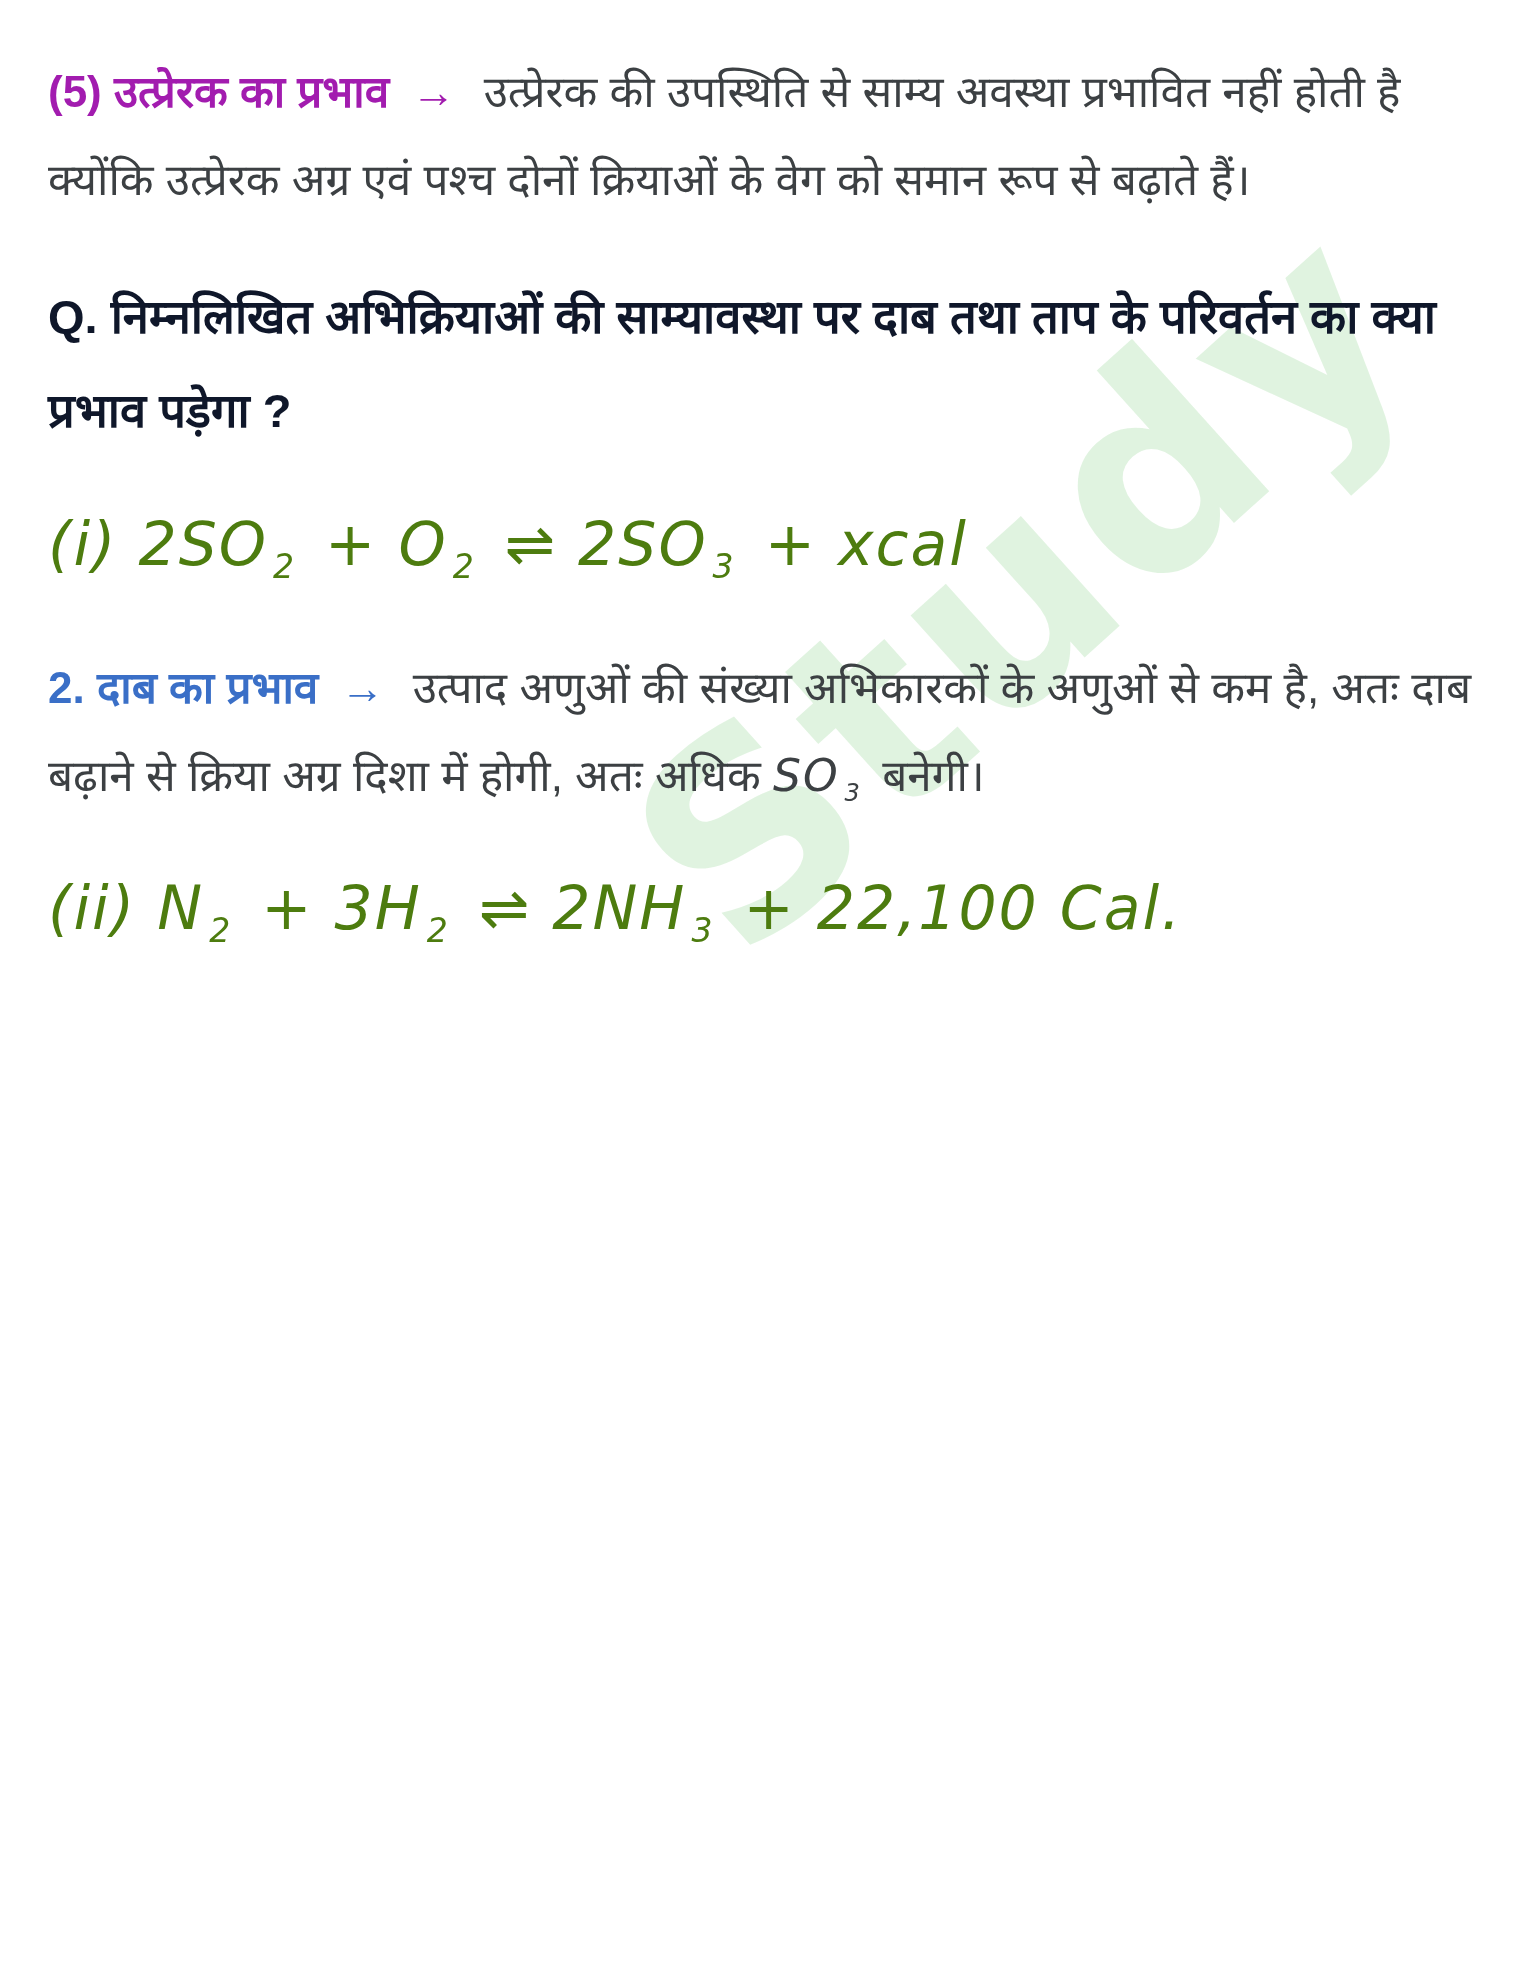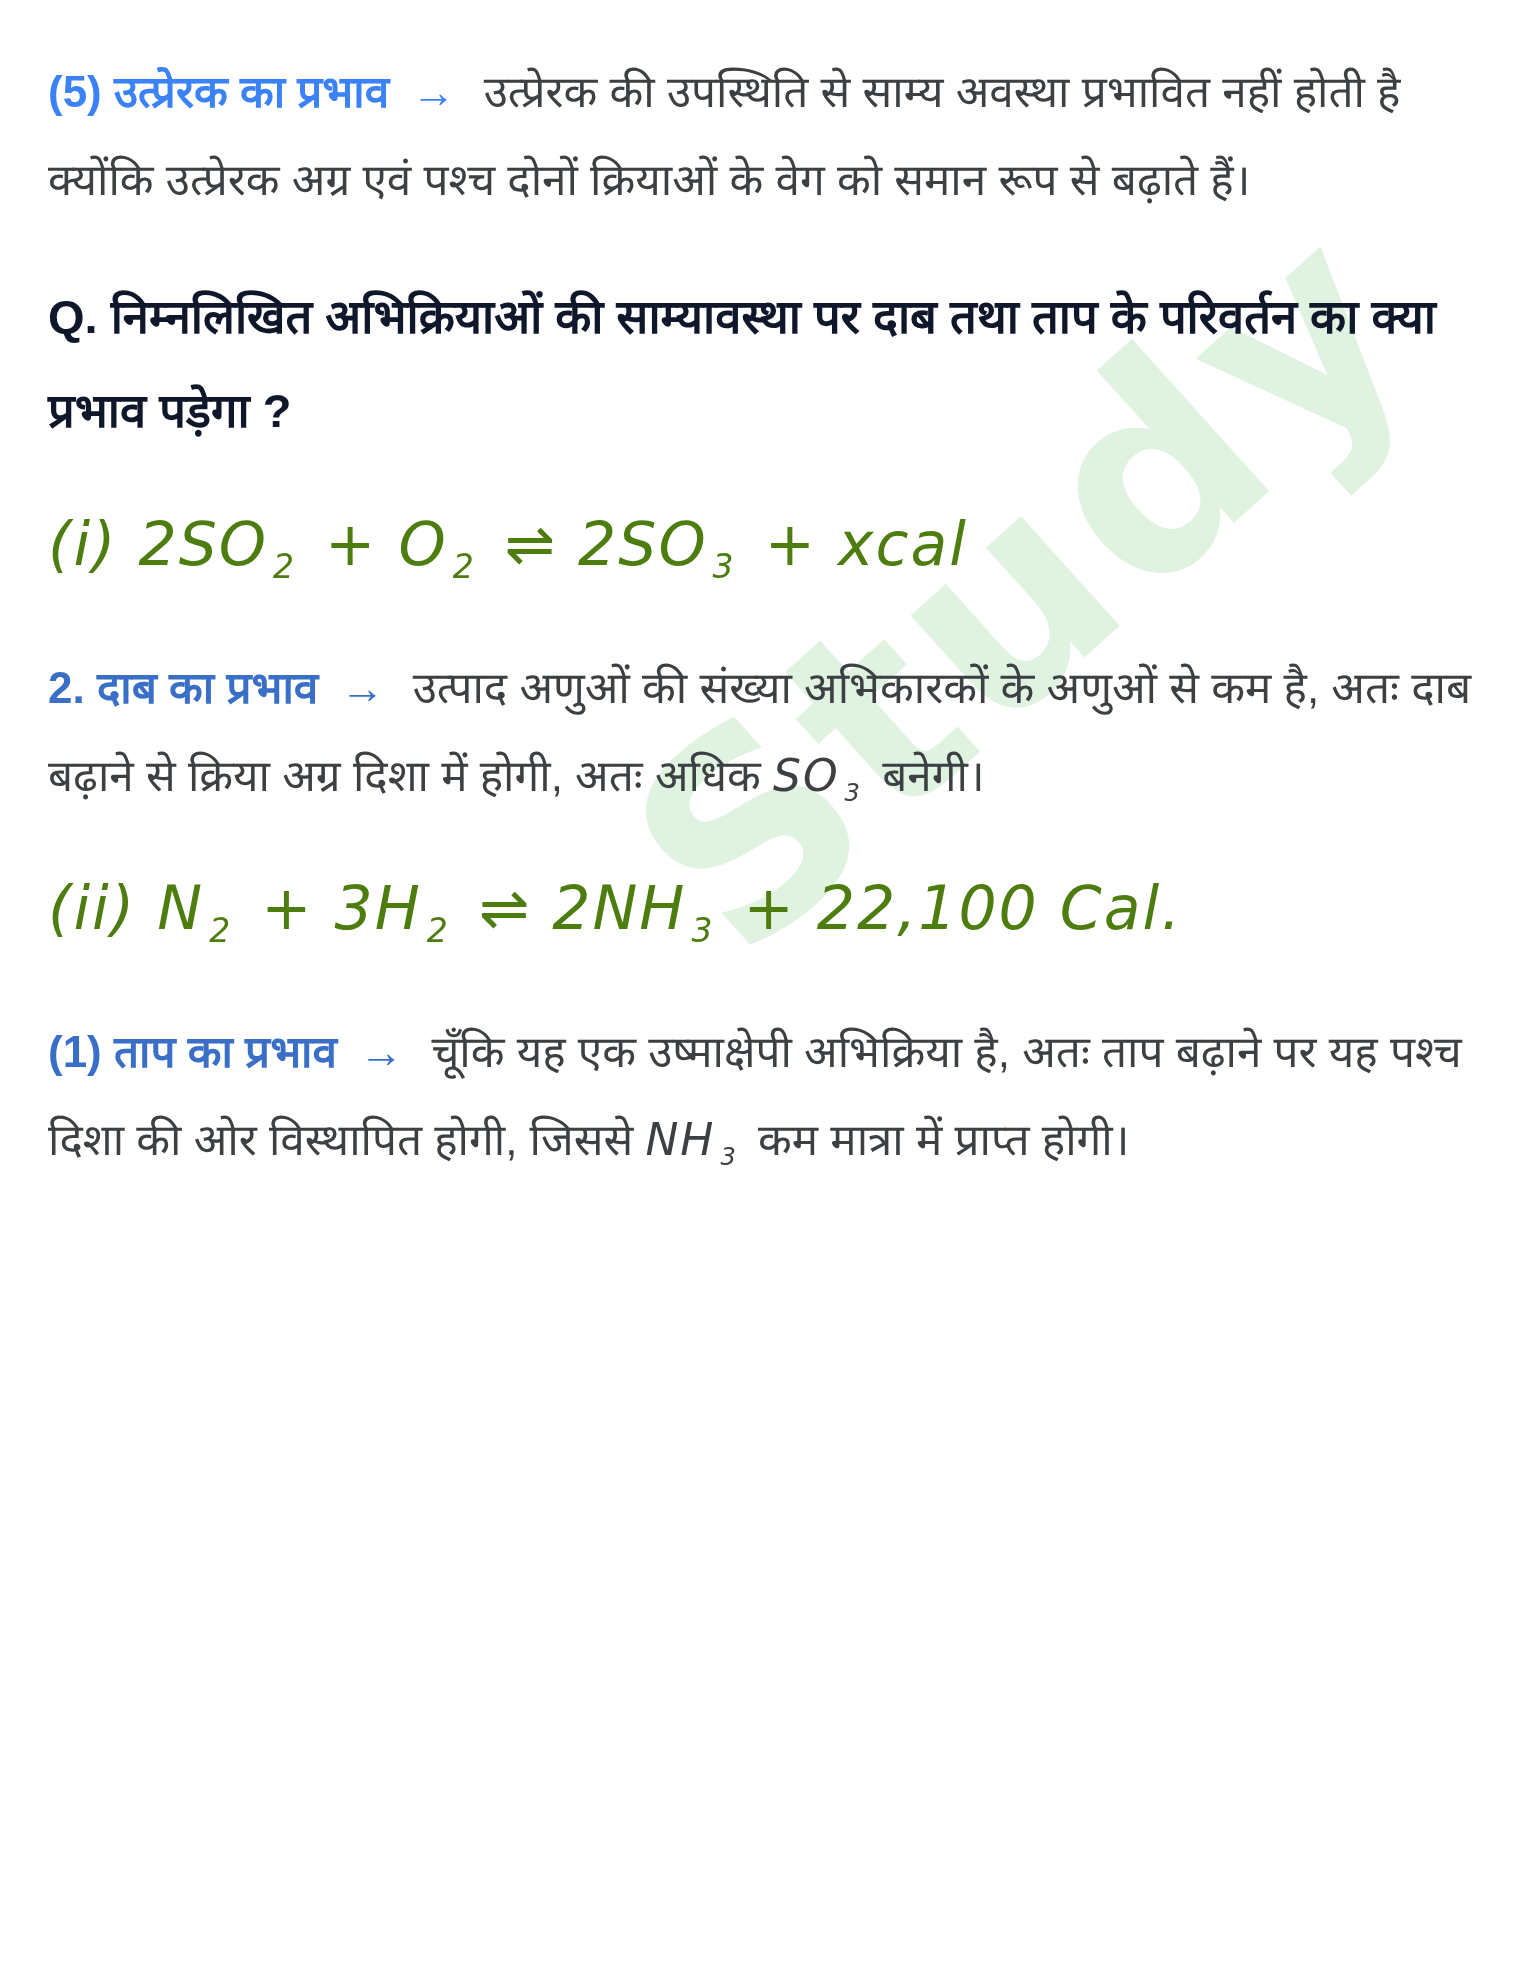--- a/index.html
+++ b/index.html
@@ -31,21 +31,21 @@
     user-select: none;
   }
   .content { position: relative; z-index: 1; }
   p.para {
     font-size: 44px;
     line-height: 2.0;
     margin: 0 0 46px 0;
   }
   p.last { margin-bottom: 0; }
   .hd { font-weight: bold; }
-  .green { color: #3b82f6; }
+  .green { color: #a21caf; }
   .blue  { color: #3a6fc7; }
   .arrow { margin: 0 16px 0 10px; font-weight: normal; }
   p.qhead {
     font-size: 47px;
     font-weight: bold;
     color: #0f172a;
     line-height: 2.0;
     margin: 0 0 44px 0;
   }
   p.equation {
@@ -87,21 +87,16 @@
 
 
     <p class="para">
       <span class="hd blue">2. दाब का प्रभाव</span>
       <span class="arrow blue">→</span>
       <span><span>उत्पाद अणुओं की संख्या अभिकारकों के अणुओं से कम है, अतः दाब बढ़ाने से क्रिया अग्र दिशा में होगी, अतः अधिक </span><span class="formula">SO</span><sub class="formula">3</sub><span> बनेगी।</span></span>
     </p>
 
     <p class="equation"><span class="formula">(ii) N</span><sub class="formula">2</sub><span class="formula"> + 3H</span><sub class="formula">2</sub><span class="formula"> ⇌ 2NH</span><sub class="formula">3</sub><span class="formula"> + 22,100 Cal.</span></p>
 
-    <p class="para">
-      <span class="hd blue">(1) ताप का प्रभाव</span>
-      <span class="arrow blue">→</span>
-      <span><span>चूँकि यह एक उष्माक्षेपी अभिक्रिया है, अतः ताप बढ़ाने पर यह पश्च दिशा की ओर विस्थापित होगी, जिससे </span><span class="formula">NH</span><sub class="formula">3</sub><span> कम मात्रा में प्राप्त होगी।</span></span>
-    </p>
 
 
   </div>
 </div>
 
 </body></html>

